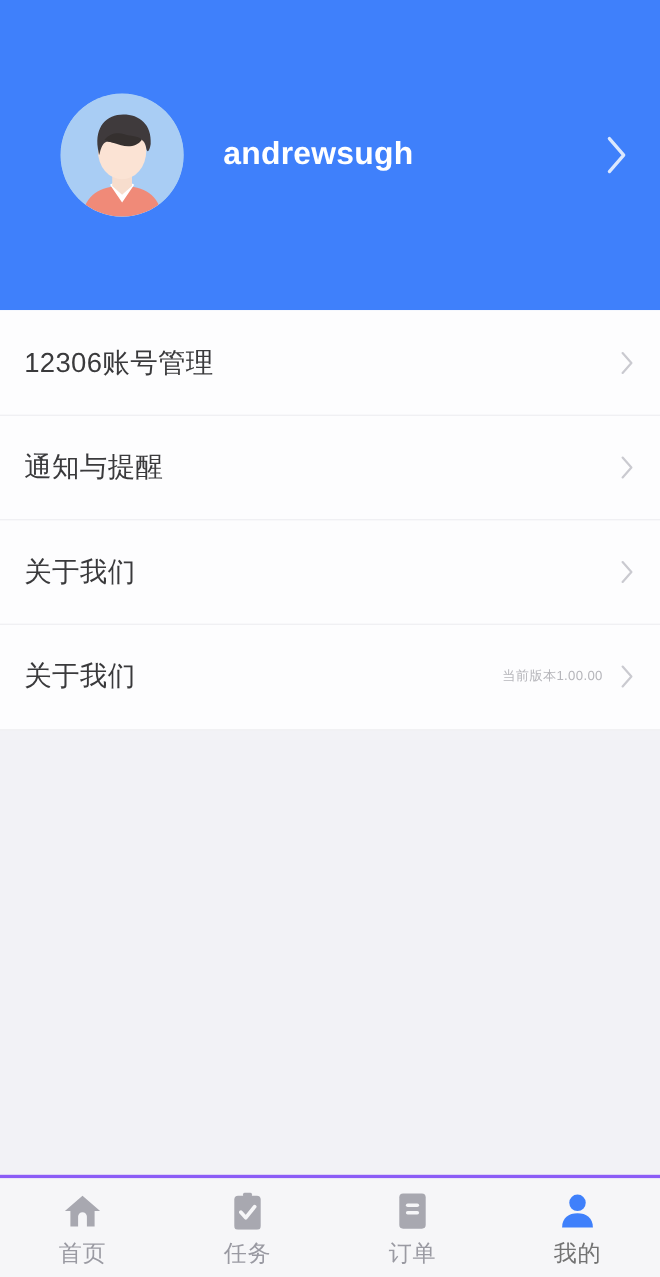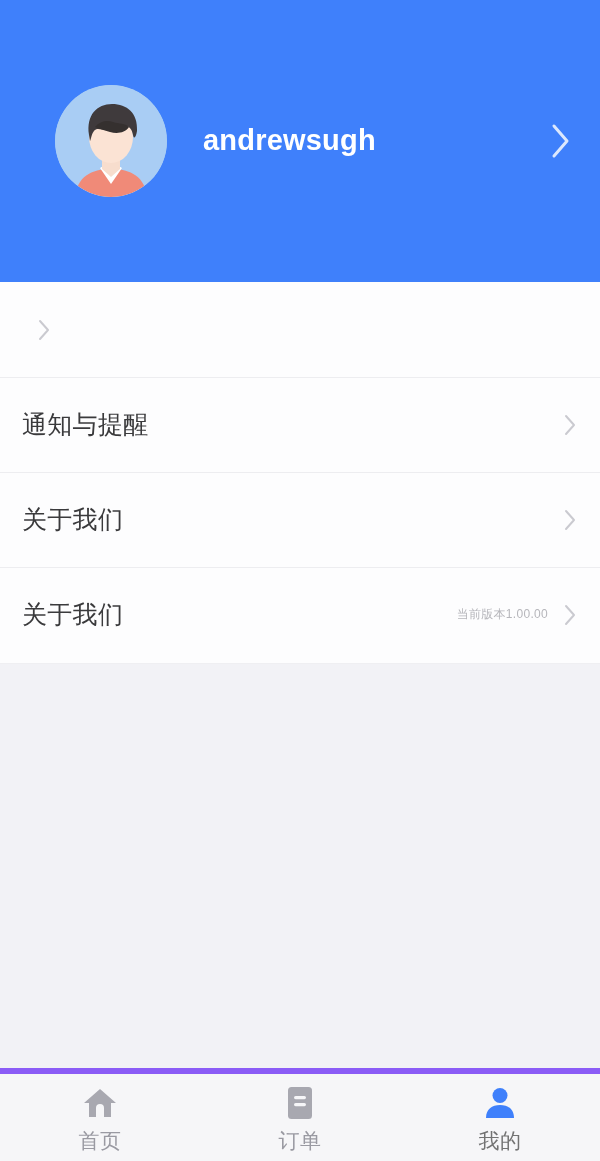--- a/index.html
+++ b/index.html
@@ -102,21 +102,21 @@
   .filler {
     flex:1 1 auto;
     background:#F2F2F6;
     border-top:1px solid #EFEFF2;
   }
 
   
   .tabbar {
     flex:0 0 93px;
     background:#F6F6F8;
-    border-top:6px solid #8b5cf6;
+    border-top:3px solid #8b5cf6;
     display:flex;
     align-items:stretch;
   }
   .tab {
     flex:1 1 25%;
     display:flex;
     flex-direction:column;
     align-items:center;
     justify-content:center;
     gap:6px;
@@ -166,20 +166,21 @@
     <div class="header-chevron">
       <svg width="22" height="38" viewBox="0 0 22 38" fill="none" xmlns="http://www.w3.org/2000/svg">
         <path d="M4 4 L17 19 L4 34" stroke="#DCE8FD" stroke-width="3" stroke-linecap="round" stroke-linejoin="round"></path>
       </svg>
     </div>
   </div>
 
   <div class="menu">
 
     <div class="menu-row">
+      <span class="menu-label">12306账号管理</span>
       <span class="menu-value"></span>
       <span class="row-chevron">
         <svg width="14" height="24" viewBox="0 0 14 24" fill="none" xmlns="http://www.w3.org/2000/svg">
           <path d="M3 3 L11 12 L3 21" stroke="#CACAD0" stroke-width="2" stroke-linecap="round" stroke-linejoin="round"></path>
         </svg>
       </span>
     </div>
 
     <div class="menu-row">
       <span class="menu-label">通知与提醒</span>
@@ -219,20 +220,30 @@
 
     <div class="tab">
       <span class="tab-icon">
         <svg width="34" height="32" viewBox="0 0 34 32" xmlns="http://www.w3.org/2000/svg">
           <path d="M17 2 L33 16 H28 V30 H21 V21 A4 4 0 0 0 13 21 V30 H6 V16 H1 Z" fill="#A8A8B0"></path>
         </svg>
       </span>
       <span class="tab-label">首页</span>
     </div>
 
+    <div class="tab">
+      <span class="tab-icon">
+        <svg width="28" height="34" viewBox="0 0 28 34" xmlns="http://www.w3.org/2000/svg">
+          <rect x="10" y="0" width="8" height="5" rx="1.6" fill="#A8A8B0"></rect>
+          <rect x="2" y="3" width="24" height="31" rx="3.5" fill="#A8A8B0"></rect>
+          <path d="M8 18 L12.5 23 L20.5 13" stroke="#F6F6F8" stroke-width="3.4" fill="none" stroke-linecap="round" stroke-linejoin="round"></path>
+        </svg>
+      </span>
+      <span class="tab-label">任务</span>
+    </div>
 
     <div class="tab">
       <span class="tab-icon">
         <svg width="28" height="34" viewBox="0 0 28 34" xmlns="http://www.w3.org/2000/svg">
           <rect x="2" y="1" width="24" height="32" rx="3.5" fill="#A8A8B0"></rect>
           <rect x="8" y="10" width="12" height="3.2" rx="1.6" fill="#F6F6F8"></rect>
           <rect x="8" y="17" width="12" height="3.2" rx="1.6" fill="#F6F6F8"></rect>
         </svg>
       </span>
       <span class="tab-label">订单</span>

